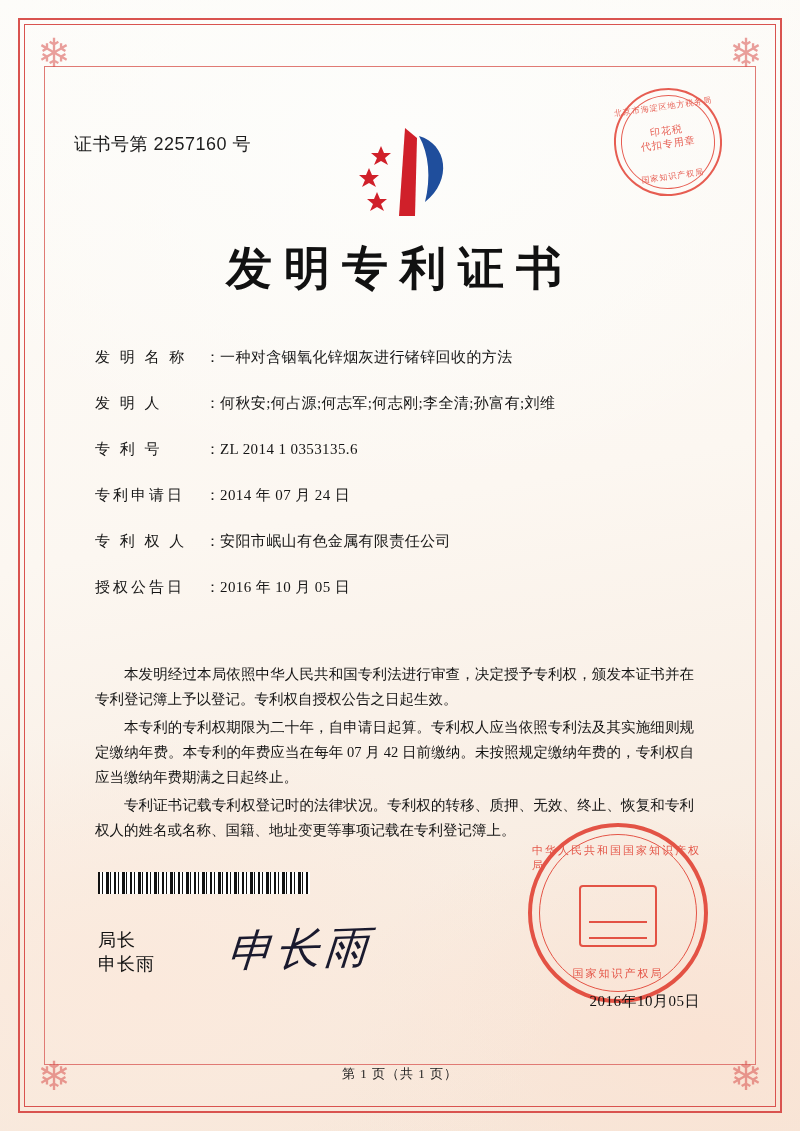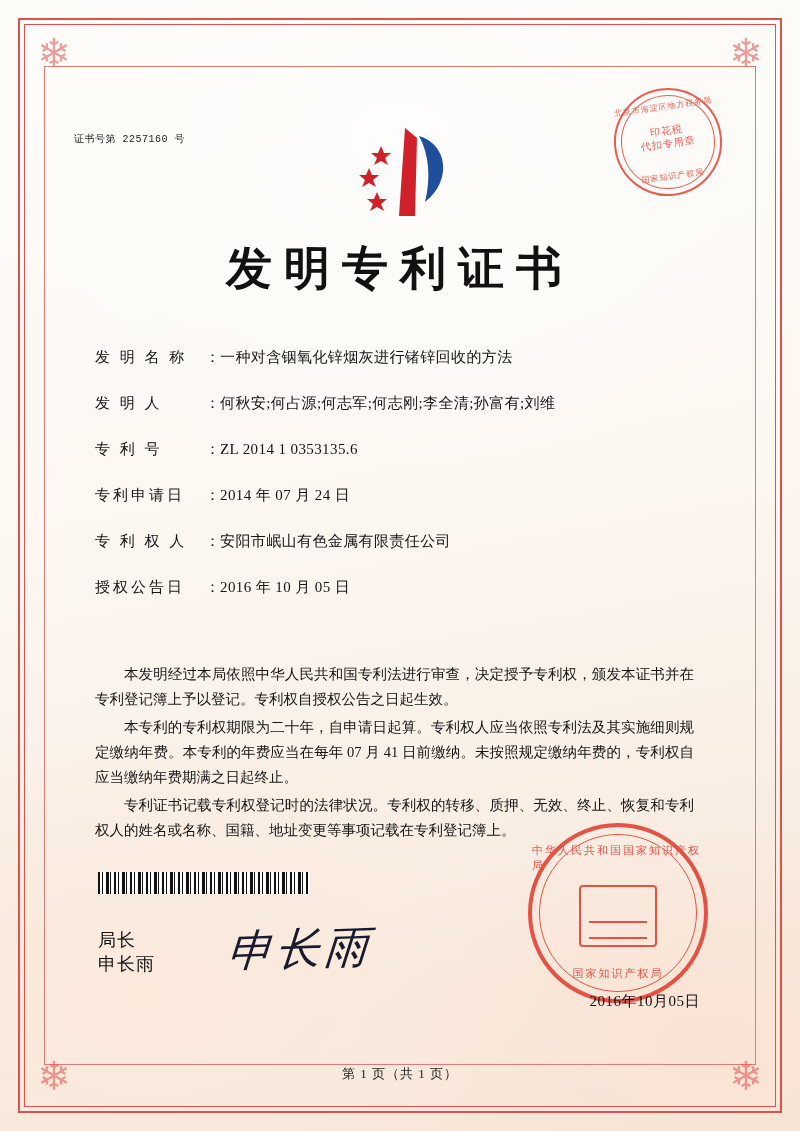--- a/index.html
+++ b/index.html
@@ -53,24 +53,24 @@
   }
   .corner.tl { left: 26px; top: 26px; }
   .corner.tr { right: 26px; top: 26px; }
   .corner.bl { left: 26px; bottom: 26px; }
   .corner.br { right: 26px; bottom: 26px; }
 
   .cert-no {
     position: absolute;
     left: 74px;
     top: 132px;
-    font-size: 10px;
+    font-size: 18px;
     color: #1c1c1c;
     letter-spacing: .5px;
-    font-family: Liberation Mono, monospace;
+    font-family: Liberation Sans, sans-serif;
   }
   
   .logo {
     position: absolute;
     left: 50%;
     top: 120px;
     transform: translateX(-50%);
     width: 130px;
     height: 110px;
   }
@@ -325,21 +325,21 @@
     <div class="field-row">
       <span class="field-label">专 利 权 人</span><span>：</span><span class="field-value">安阳市岷山有色金属有限责任公司</span>
     </div>
     <div class="field-row">
       <span class="field-label">授权公告日</span><span>：</span><span class="field-value">2016 年 10 月 05 日</span>
     </div>
   </div>
 
   <div class="paragraphs">
     <p>本发明经过本局依照中华人民共和国专利法进行审查，决定授予专利权，颁发本证书并在专利登记簿上予以登记。专利权自授权公告之日起生效。</p>
-    <p>本专利的专利权期限为二十年，自申请日起算。专利权人应当依照专利法及其实施细则规定缴纳年费。本专利的年费应当在每年 07 月 41 日前缴纳。未按照规定缴纳年费的，专利权自应当缴纳年费期满之日起终止。</p>
+    <p>本专利的专利权期限为二十年，自申请日起算。专利权人应当依照专利法及其实施细则规定缴纳年费。本专利的年费应当在每年 07 月 42 日前缴纳。未按照规定缴纳年费的，专利权自应当缴纳年费期满之日起终止。</p>
     <p>专利证书记载专利权登记时的法律状况。专利权的转移、质押、无效、终止、恢复和专利权人的姓名或名称、国籍、地址变更等事项记载在专利登记簿上。</p>
   </div>
 
   <div class="barcode"></div>
 
   <div class="director-block">
     <div>局长</div>
     <div>申长雨</div>
   </div>
 

